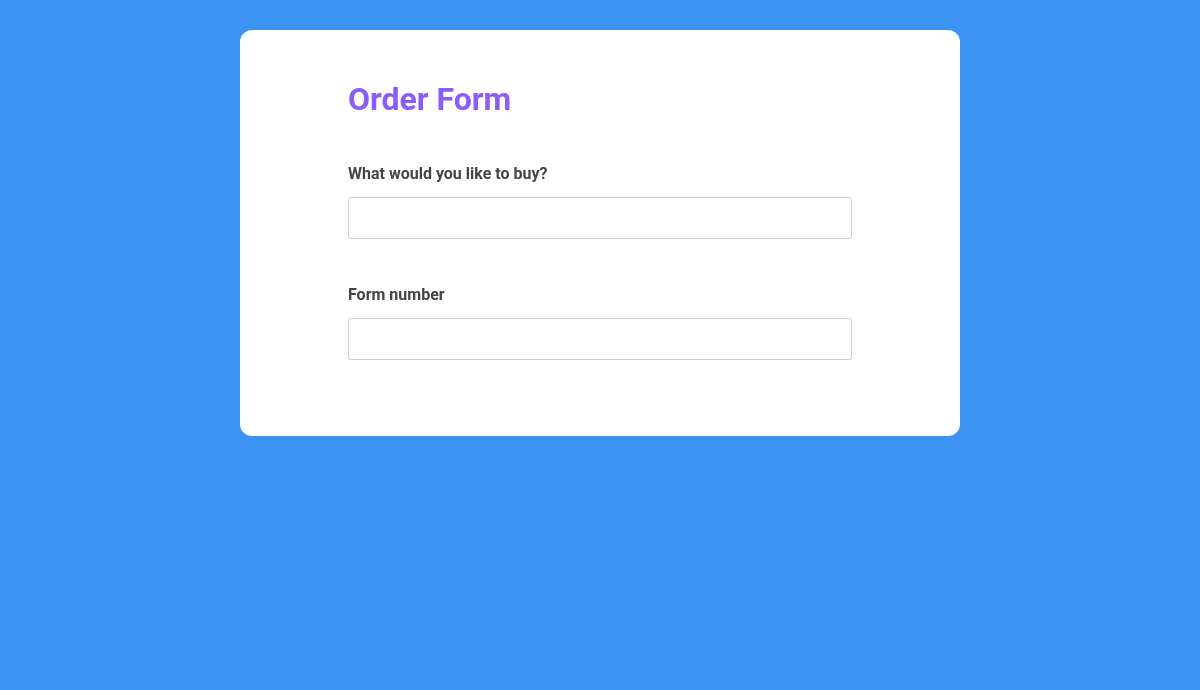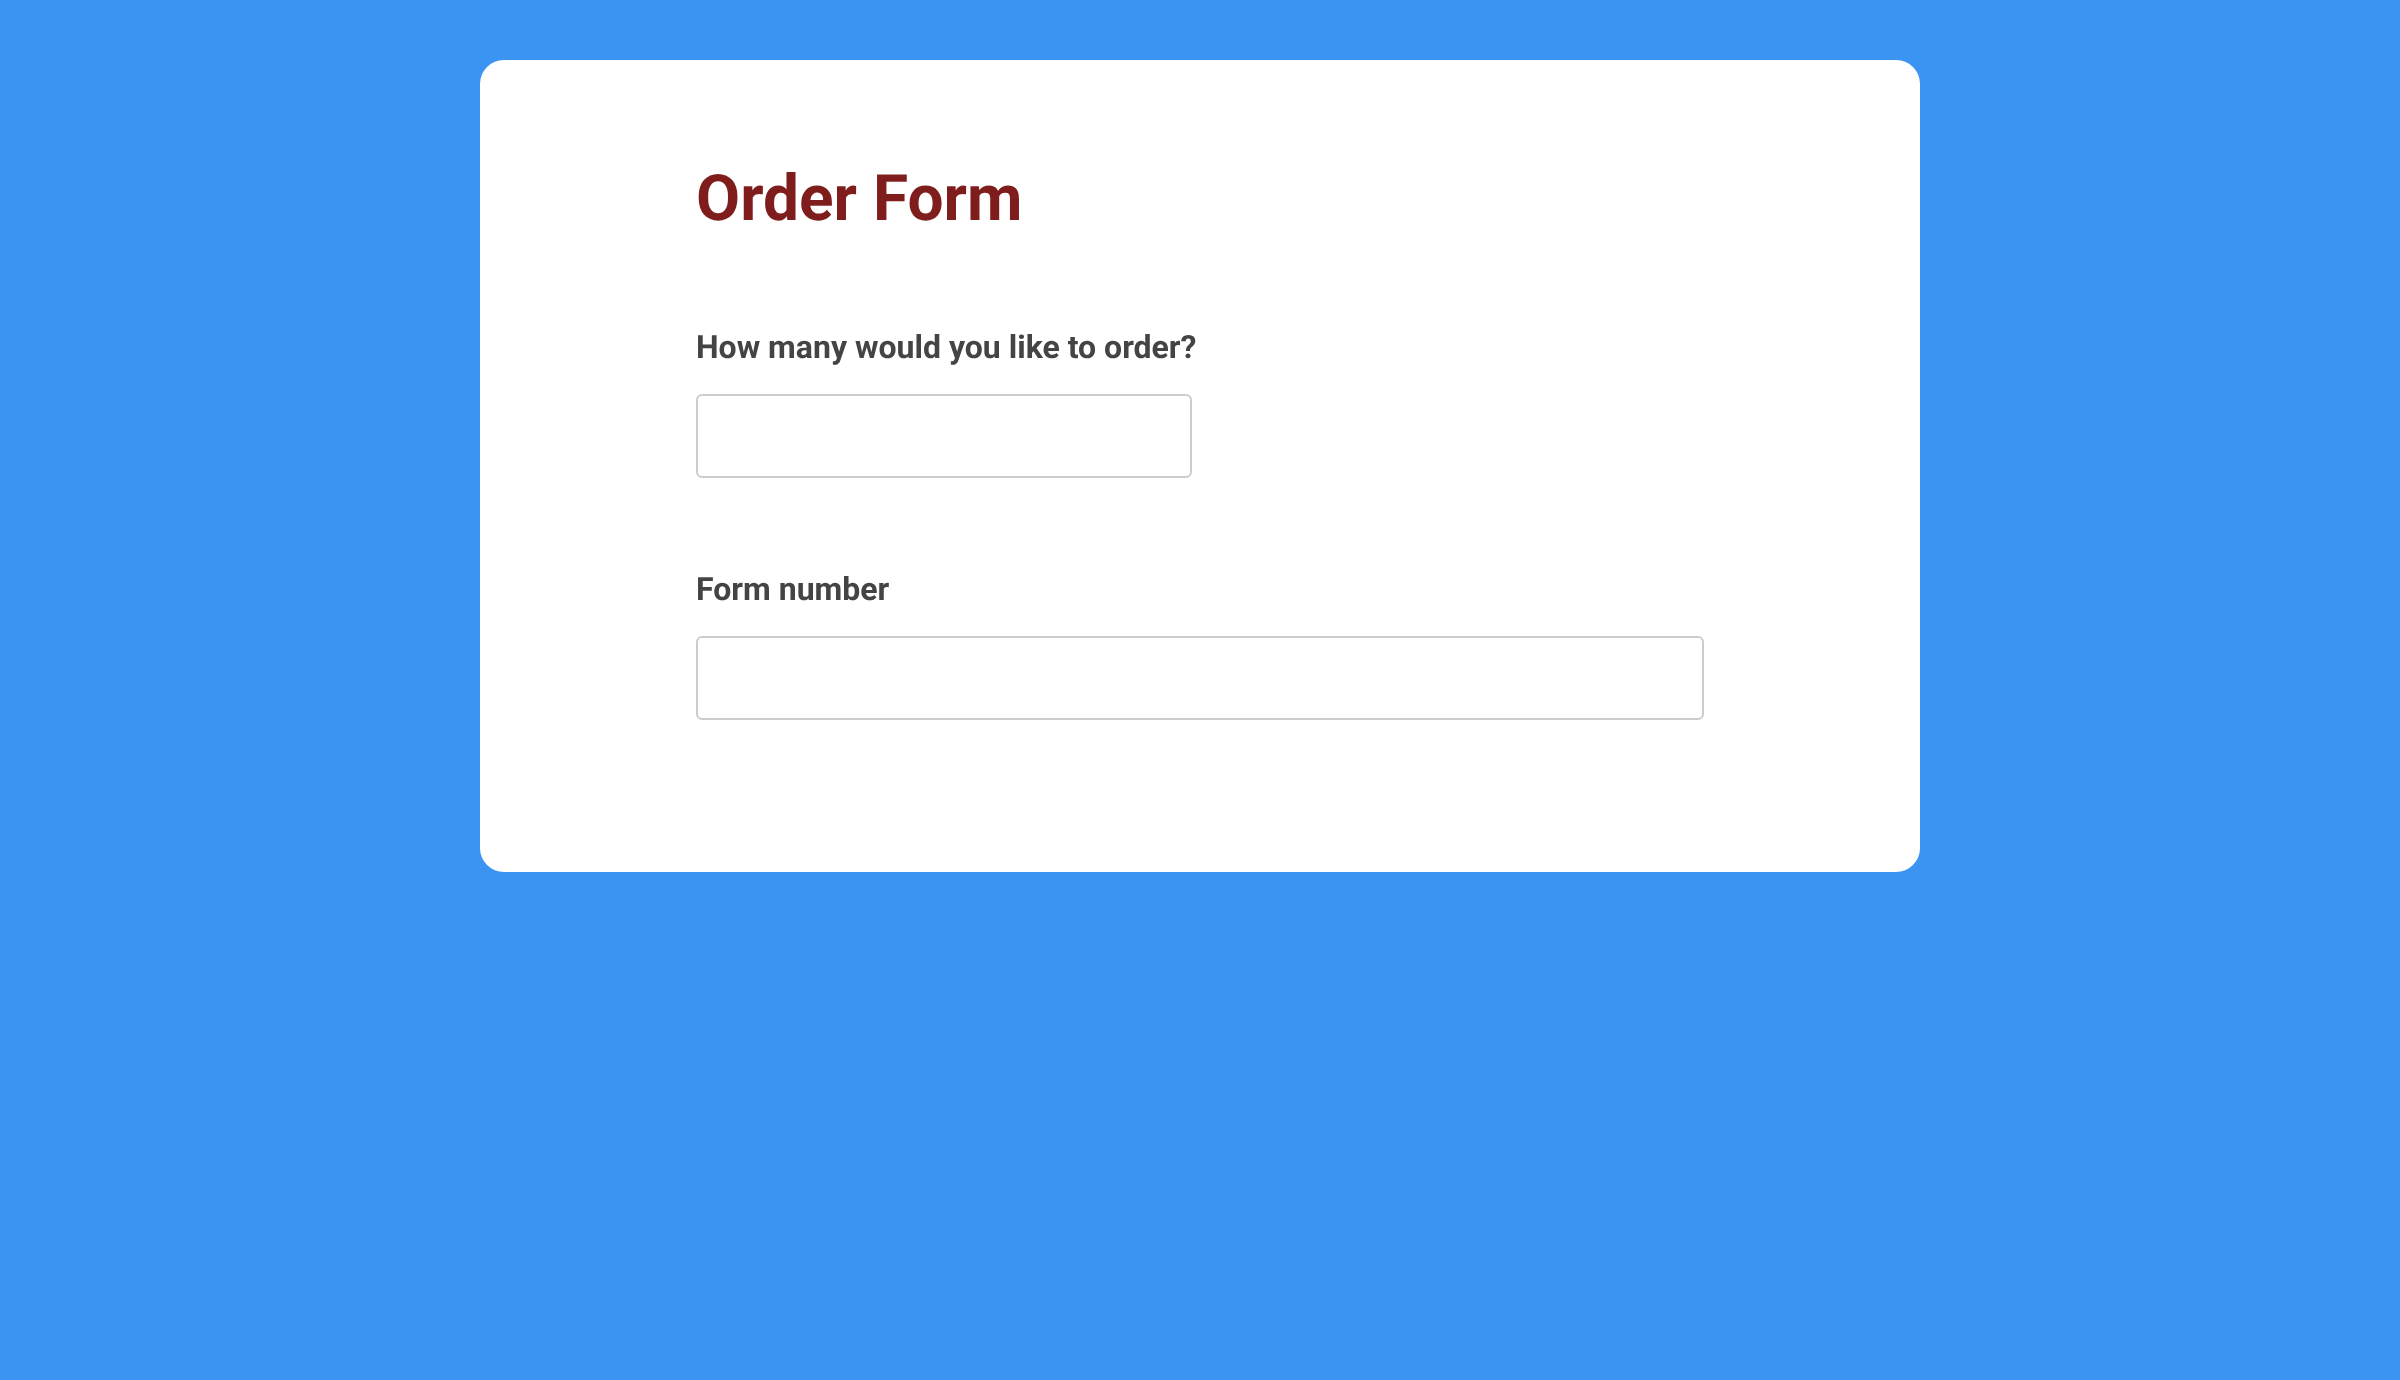--- a/index.html
+++ b/index.html
@@ -20,21 +20,21 @@
       background-color: #ffffff;
       width: 720px;
       margin: 0 auto;
       border-radius: 12px;
       padding: 50px 108px 30px 108px;
     }
 
     .form-title {
       font-size: 32px;
       font-weight: 700;
-      color: #7f1d1d;
+      color: #8b5cf6;
       margin-bottom: 46px;
     }
 
     .form-group {
       margin-bottom: 46px;
     }
 
     .form-label {
       display: block;
       font-size: 16px;
@@ -57,25 +57,25 @@
     .form-input.narrow {
       width: 248px;
     }
   </style>
 </head>
 <body>
 
 <div class="form-card">
   <h1 class="form-title">Order Form</h1>
 
+  <div class="form-group">
+    <label class="form-label">What would you like to buy?</label>
+    <input type="text" class="form-input" value="" style="">
+  </div>
 
-  <div class="form-group">
-    <label class="form-label">How many would you like to order?</label>
-    <input type="text" class="form-input narrow" value="" style="">
-  </div>
 
 
 
   <div class="form-group">
     <label class="form-label">Form number</label>
     <input type="text" class="form-input" value="" style="">
   </div>
 </div>
 
 </body></html>

